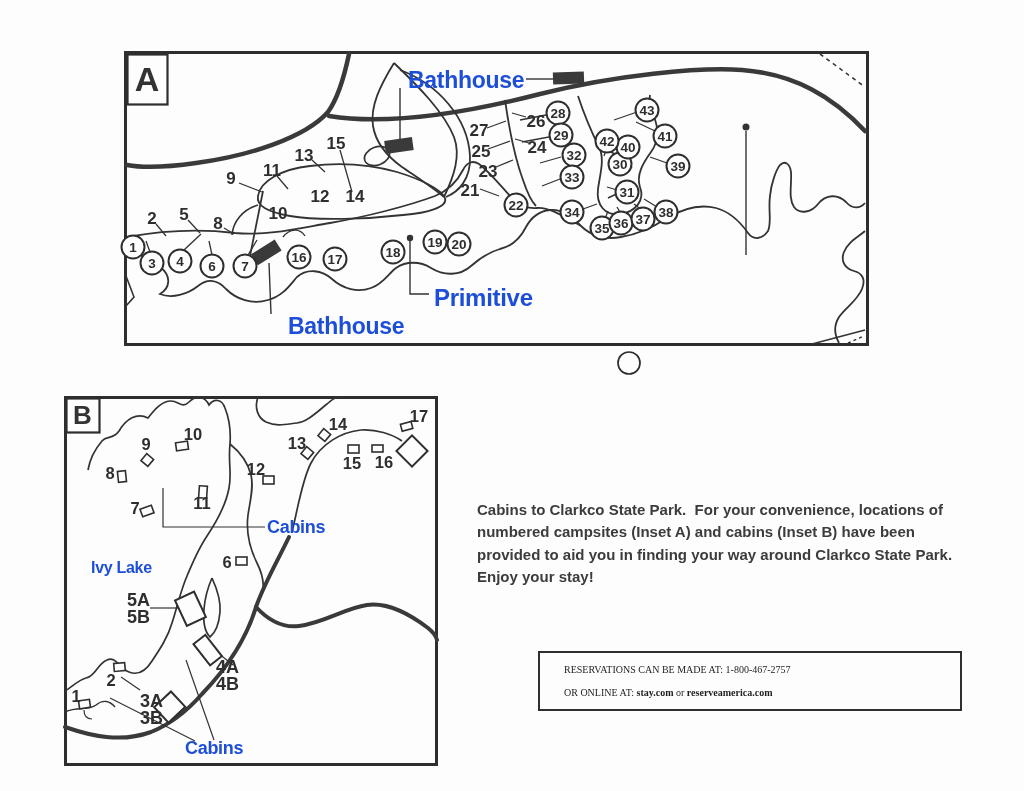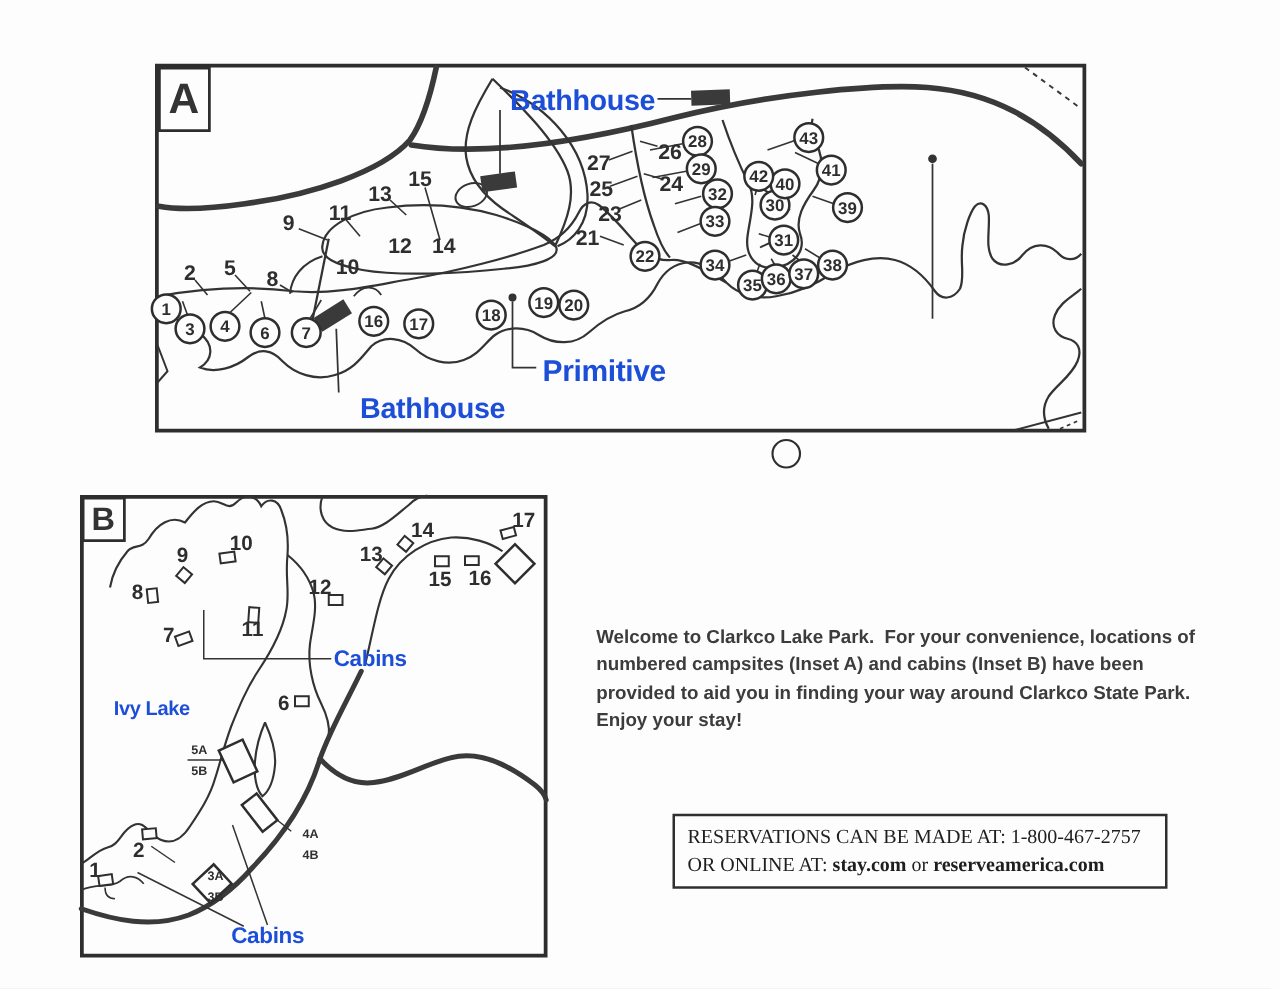--- a/index.html
+++ b/index.html
@@ -5,27 +5,27 @@
   html,body{margin:0;padding:0;background:#e8e8e8;}
   .page{
     position:relative;width:1024px;height:791px;background:#fdfdfd;
     font-family:"Liberation Sans",sans-serif;color:#2e2e2e;overflow:hidden;
   }
   .map-svg{position:absolute;left:0;top:0;}
   .abs{position:absolute;}
   .maplabel{font-weight:bold;color:#1d4ed8;letter-spacing:-0.3px;white-space:nowrap;}
   .panel-letter{display:flex;align-items:center;justify-content:center;font-weight:bold;color:#333;}
   .legend-row{display:flex;align-items:center;font-size:16.5px;color:#242424;}
-  .dual{font-size:10px;font-weight:bold;line-height:17px;color:#2f2f2f;margin-left:26px;}
+  .dual{font-size:18px;font-weight:bold;line-height:17px;color:#2f2f2f;}
   .welcome{width:520px;font-size:15px;font-weight:bold;color:#3c3c3c;line-height:22.3px;}
   .welcome div{white-space:pre-wrap;}
   .resv{
     width:372px;border:2px solid #2f2f2f;background:#fdfdfd;
-    font-family:"Liberation Serif",serif;font-size:16px;color:#1e1e1e;
-    padding:5px 10px;line-height:23px;white-space:nowrap;
+    font-family:"Liberation Serif",serif;font-size:10px;color:#1e1e1e;
+    padding:5px 24px;line-height:23px;white-space:nowrap;
   }
   svg text{font-family:"Liberation Sans",sans-serif;fill:#2e2e2e;}
 </style>
 </head>
 <body>
 
 <div class="page">
 
   <svg class="map-svg" width="1024" height="791" viewBox="0 0 1024 791">
 
@@ -393,21 +393,21 @@
   <div class="abs dual" style="left:216px;top:659px;">
     <div>4A</div>
     <div>4B</div>
   </div>
   <div class="abs dual" style="left:140px;top:693px;">
     <div>3A</div>
     <div>3B</div>
   </div>
 
   <div class="abs welcome" style="left:477px;top:499px;">
-    <div>Welcome to Clarkco Lake Park.  For your convenience, locations of</div>
+    <div>Cabins to Clarkco State Park.  For your convenience, locations of</div>
     <div>numbered campsites (Inset A) and cabins (Inset B) have been</div>
     <div>provided to aid you in finding your way around Clarkco State Park.</div>
     <div>Enjoy your stay!</div>
   </div>
 
   <div class="abs resv" style="left:538px;top:651px;">
     <div><span>RESERVATIONS CAN BE MADE AT: </span><span>1-800-467-2757</span></div>
     <div><span>OR ONLINE AT: </span><b>stay.com</b><span> or </span><b>reserveamerica.com</b></div>
   </div>
 

